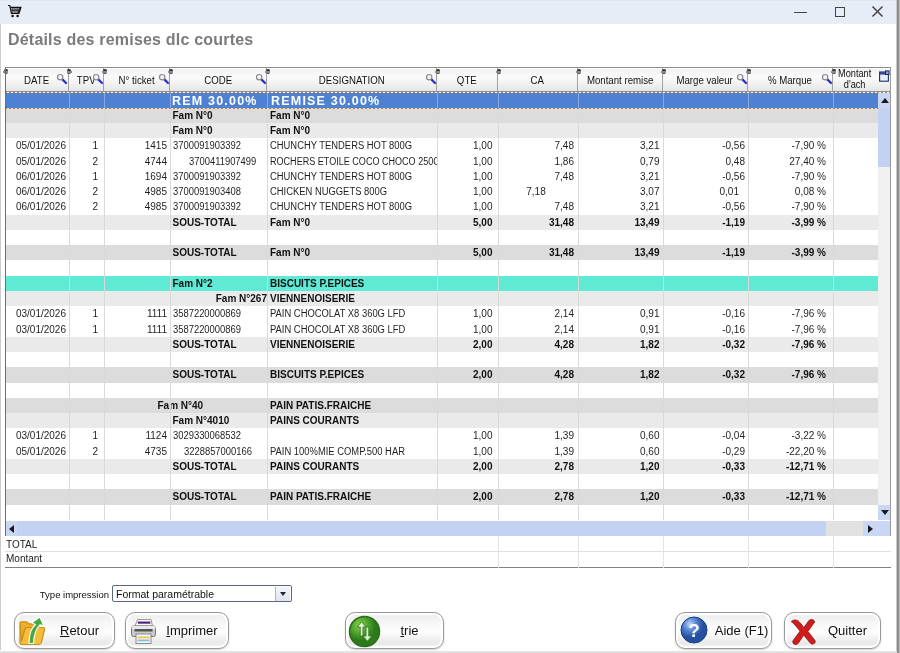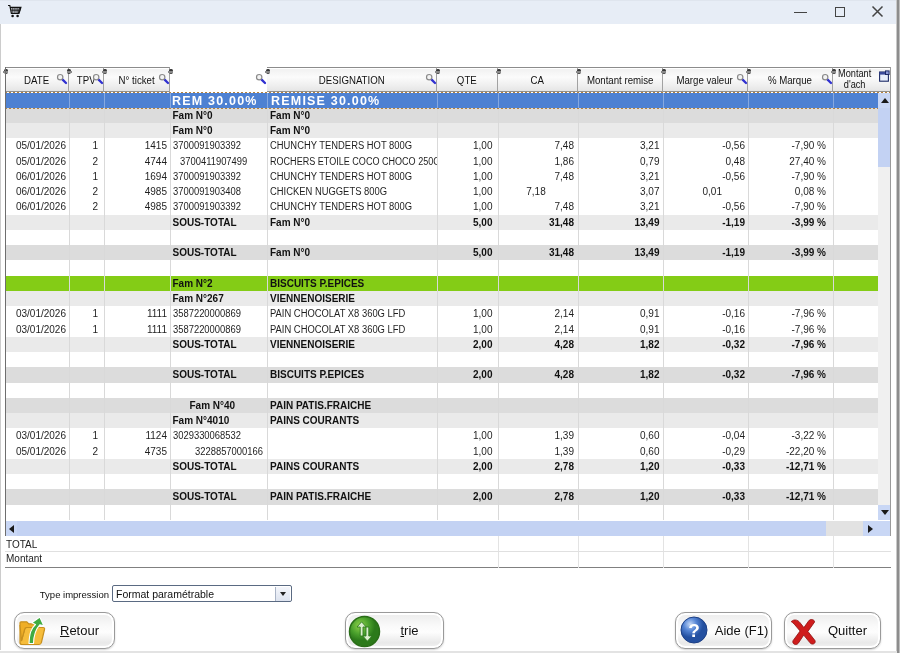--- a/index.html
+++ b/index.html
@@ -56,20 +56,21 @@
       <path d="M4.2 6.2 h9.2" stroke="#111" stroke-width="0.9"></path>
       <circle cx="5.6" cy="12" r="1.3" fill="#111"></circle>
       <circle cx="10.6" cy="12" r="1.3" fill="#111"></circle>
     </svg>
     <div class="wbtn" style="left:794px;top:10.5px;width:13px;height:1.6px;background:#444"></div>
     <div class="wbtn" style="left:835px;top:6px;width:10px;height:10px;border:1.5px solid #444"></div>
     <svg class="wbtn" style="left:871px;top:4px" width="13" height="13" viewBox="0 0 13 13">
         <path d="M1.5 1.5 L11.5 11.5 M11.5 1.5 L1.5 11.5" stroke="#444" stroke-width="1.5"></path>
       </svg>
   </div>
+  <div id="title">Détails des remises dlc courtes</div>
 
   <div class="row" style="top:107.9px;height:15.26px;background:#dcdcdc;">
       <div class="c b" style="left:165px;width:97px;text-align:left;padding-left:2.5px;">Fam N°0</div>
       <div class="c b" style="left:262px;width:170px;text-align:left;padding-left:3px;">Fam N°0</div>
     </div>
 <div class="row" style="top:123.1px;height:15.26px;background:#eaeaea;">
       <div class="c b" style="left:165px;width:97px;text-align:left;padding-left:2.5px;">Fam N°0</div>
       <div class="c b" style="left:262px;width:170px;text-align:left;padding-left:3px;">Fam N°0</div>
     </div>
 <div class="row" style="top:138.4px;height:15.26px;">
@@ -81,21 +82,21 @@
       <div class="c" style="left:432px;width:61px;text-align:right;padding-right:5.5px;">1,00</div>
       <div class="c" style="left:493px;width:80px;text-align:right;padding-right:4px;">7,48</div>
       <div class="c" style="left:573px;width:85px;text-align:right;padding-right:3.5px;">3,21</div>
       <div class="c" style="left:658px;width:85px;text-align:right;padding-right:3px;">-0,56</div>
       <div class="c" style="left:743px;width:85px;text-align:right;padding-right:7px;">-7,90 %</div>
     </div>
 <div class="row" style="top:153.6px;height:15.26px;">
       <div class="c" style="left:0px;width:63.5px;text-align:right;padding-right:2.5px;">05/01/2026</div>
       <div class="c" style="left:63.5px;width:35.5px;text-align:right;padding-right:6px;">2</div>
       <div class="c" style="left:99px;width:66px;text-align:right;padding-right:3px;">4744</div>
-      <div class="c" style="left:165px;width:97px;text-align:left;padding-left:10px;text-decoration:underline;"><span class="lt">3700411907499</span></div>
+      <div class="c" style="left:165px;width:97px;text-align:left;padding-left:19px;text-decoration:underline;"><span class="lt">3700411907499</span></div>
       <div class="c" style="left:262px;width:170px;text-align:left;padding-left:3px;"><span class="lt9">ROCHERS ETOILE COCO CHOCO 250G</span></div>
       <div class="c" style="left:432px;width:61px;text-align:right;padding-right:5.5px;">1,00</div>
       <div class="c" style="left:493px;width:80px;text-align:right;padding-right:4px;">1,86</div>
       <div class="c" style="left:573px;width:85px;text-align:right;padding-right:3.5px;">0,79</div>
       <div class="c" style="left:658px;width:85px;text-align:right;padding-right:3px;">0,48</div>
       <div class="c" style="left:743px;width:85px;text-align:right;padding-right:7px;">27,40 %</div>
     </div>
 <div class="row" style="top:168.9px;height:15.26px;">
       <div class="c" style="left:0px;width:63.5px;text-align:right;padding-right:2.5px;">06/01/2026</div>
       <div class="c" style="left:63.5px;width:35.5px;text-align:right;padding-right:6px;">1</div>
@@ -110,21 +111,21 @@
     </div>
 <div class="row" style="top:184.2px;height:15.26px;">
       <div class="c" style="left:0px;width:63.5px;text-align:right;padding-right:2.5px;">06/01/2026</div>
       <div class="c" style="left:63.5px;width:35.5px;text-align:right;padding-right:6px;">2</div>
       <div class="c" style="left:99px;width:66px;text-align:right;padding-right:3px;">4985</div>
       <div class="c" style="left:165px;width:97px;text-align:left;padding-left:2.5px;"><span class="lt">3700091903408</span></div>
       <div class="c" style="left:262px;width:170px;text-align:left;padding-left:3px;"><span class="lt">CHICKEN NUGGETS 800G</span></div>
       <div class="c" style="left:432px;width:61px;text-align:right;padding-right:5.5px;">1,00</div>
       <div class="c" style="left:493px;width:80px;text-align:center;padding-right:4px;">7,18</div>
       <div class="c" style="left:573px;width:85px;text-align:right;padding-right:3.5px;">3,07</div>
-      <div class="c" style="left:635px;width:85px;text-align:right;padding-right:3px;">0,01</div>
+      <div class="c" style="left:652px;width:85px;text-align:right;padding-right:3px;">0,01</div>
       <div class="c" style="left:743px;width:85px;text-align:right;padding-right:7px;">0,08 %</div>
     </div>
 <div class="row" style="top:199.4px;height:15.26px;">
       <div class="c" style="left:0px;width:63.5px;text-align:right;padding-right:2.5px;">06/01/2026</div>
       <div class="c" style="left:63.5px;width:35.5px;text-align:right;padding-right:6px;">2</div>
       <div class="c" style="left:99px;width:66px;text-align:right;padding-right:3px;">4985</div>
       <div class="c" style="left:165px;width:97px;text-align:left;padding-left:2.5px;"><span class="lt">3700091903392</span></div>
       <div class="c" style="left:262px;width:170px;text-align:left;padding-left:3px;"><span class="lt">CHUNCHY TENDERS HOT 800G</span></div>
       <div class="c" style="left:432px;width:61px;text-align:right;padding-right:5.5px;">1,00</div>
       <div class="c" style="left:493px;width:80px;text-align:right;padding-right:4px;">7,48</div>
@@ -145,26 +146,26 @@
 <div class="row" style="top:245.2px;height:15.26px;background:#dcdcdc;">
       <div class="c b" style="left:165px;width:97px;text-align:left;padding-left:2.5px;">SOUS-TOTAL</div>
       <div class="c b" style="left:262px;width:170px;text-align:left;padding-left:3px;">Fam N°0</div>
       <div class="c b" style="left:432px;width:61px;text-align:right;padding-right:5.5px;">5,00</div>
       <div class="c b" style="left:493px;width:80px;text-align:right;padding-right:4px;">31,48</div>
       <div class="c b" style="left:573px;width:85px;text-align:right;padding-right:3.5px;">13,49</div>
       <div class="c b" style="left:658px;width:85px;text-align:right;padding-right:3px;">-1,19</div>
       <div class="c b" style="left:743px;width:85px;text-align:right;padding-right:7px;">-3,99 %</div>
     </div>
 <div class="row" style="top:260.5px;height:15.26px;"></div>
-<div class="row" style="top:275.7px;height:15.26px;background:#84cc16;">
+<div class="row" style="top:275.7px;height:15.26px;background:#5eead4;">
       <div class="c b" style="left:165px;width:97px;text-align:left;padding-left:2.5px;">Fam N°2</div>
       <div class="c b" style="left:262px;width:170px;text-align:left;padding-left:3px;">BISCUITS P.EPICES</div>
     </div>
 <div class="row" style="top:291.0px;height:15.26px;background:#eaeaea;">
-      <div class="c b" style="left:165px;width:97px;text-align:left;padding-left:2.5px;">Fam N°267</div>
+      <div class="c b" style="left:165px;width:97px;text-align:right;padding-left:2.5px;">Fam N°267</div>
       <div class="c b" style="left:262px;width:170px;text-align:left;padding-left:3px;">VIENNENOISERIE</div>
     </div>
 <div class="row" style="top:306.2px;height:15.26px;">
       <div class="c" style="left:0px;width:63.5px;text-align:right;padding-right:2.5px;">03/01/2026</div>
       <div class="c" style="left:63.5px;width:35.5px;text-align:right;padding-right:6px;">1</div>
       <div class="c" style="left:99px;width:66px;text-align:right;padding-right:3px;">1111</div>
       <div class="c" style="left:165px;width:97px;text-align:left;padding-left:2.5px;"><span class="lt">3587220000869</span></div>
       <div class="c" style="left:262px;width:170px;text-align:left;padding-left:3px;"><span class="lt">PAIN CHOCOLAT X8 360G LFD</span></div>
       <div class="c" style="left:432px;width:61px;text-align:right;padding-right:5.5px;">1,00</div>
       <div class="c" style="left:493px;width:80px;text-align:right;padding-right:4px;">2,14</div>
@@ -198,21 +199,21 @@
       <div class="c b" style="left:165px;width:97px;text-align:left;padding-left:2.5px;">SOUS-TOTAL</div>
       <div class="c b" style="left:262px;width:170px;text-align:left;padding-left:3px;">BISCUITS P.EPICES</div>
       <div class="c b" style="left:432px;width:61px;text-align:right;padding-right:5.5px;">2,00</div>
       <div class="c b" style="left:493px;width:80px;text-align:right;padding-right:4px;">4,28</div>
       <div class="c b" style="left:573px;width:85px;text-align:right;padding-right:3.5px;">1,82</div>
       <div class="c b" style="left:658px;width:85px;text-align:right;padding-right:3px;">-0,32</div>
       <div class="c b" style="left:743px;width:85px;text-align:right;padding-right:7px;">-7,96 %</div>
     </div>
 <div class="row" style="top:382.5px;height:15.26px;"></div>
 <div class="row" style="top:397.8px;height:15.26px;background:#dcdcdc;">
-      <div class="c b" style="left:182px;width:97px;text-align:left;padding-left:2.5px;">Fam N°40</div>
+      <div class="c b" style="left:150px;width:97px;text-align:left;padding-left:2.5px;">Fam N°40</div>
       <div class="c b" style="left:262px;width:170px;text-align:left;padding-left:3px;">PAIN PATIS.FRAICHE</div>
     </div>
 <div class="row" style="top:413.1px;height:15.26px;background:#eaeaea;">
       <div class="c b" style="left:165px;width:97px;text-align:left;padding-left:2.5px;">Fam N°4010</div>
       <div class="c b" style="left:262px;width:170px;text-align:left;padding-left:3px;">PAINS COURANTS</div>
     </div>
 <div class="row" style="top:428.3px;height:15.26px;">
       <div class="c" style="left:0px;width:63.5px;text-align:right;padding-right:2.5px;">03/01/2026</div>
       <div class="c" style="left:63.5px;width:35.5px;text-align:right;padding-right:6px;">1</div>
       <div class="c" style="left:99px;width:66px;text-align:right;padding-right:3px;">1124</div>
@@ -220,21 +221,22 @@
       <div class="c" style="left:432px;width:61px;text-align:right;padding-right:5.5px;">1,00</div>
       <div class="c" style="left:493px;width:80px;text-align:right;padding-right:4px;">1,39</div>
       <div class="c" style="left:573px;width:85px;text-align:right;padding-right:3.5px;">0,60</div>
       <div class="c" style="left:658px;width:85px;text-align:right;padding-right:3px;">-0,04</div>
       <div class="c" style="left:743px;width:85px;text-align:right;padding-right:7px;">-3,22 %</div>
     </div>
 <div class="row" style="top:443.6px;height:15.26px;">
       <div class="c" style="left:0px;width:63.5px;text-align:right;padding-right:2.5px;">05/01/2026</div>
       <div class="c" style="left:63.5px;width:35.5px;text-align:right;padding-right:6px;">2</div>
       <div class="c" style="left:99px;width:66px;text-align:right;padding-right:3px;">4735</div>
-      <div class="c" style="left:165px;width:97px;text-align:right;padding-left:2.5px;"><span class="lt">3228857000166</span></div>
+      <div class="c" style="left:165px;width:97px;text-align:center;padding-left:2.5px;"><span class="lt">3228857000166</span></div>
+      <div class="c" style="left:262px;width:170px;text-align:left;padding-left:3px;"><span class="lt">PAIN 100%MIE COMP.500 HAR</span></div>
       <div class="c" style="left:432px;width:61px;text-align:right;padding-right:5.5px;">1,00</div>
       <div class="c" style="left:493px;width:80px;text-align:right;padding-right:4px;">1,39</div>
       <div class="c" style="left:573px;width:85px;text-align:right;padding-right:3.5px;">0,60</div>
       <div class="c" style="left:658px;width:85px;text-align:right;padding-right:3px;">-0,29</div>
       <div class="c" style="left:743px;width:85px;text-align:right;padding-right:7px;">-22,20 %</div>
     </div>
 <div class="row" style="top:458.8px;height:15.26px;background:#eaeaea;">
       <div class="c b" style="left:165px;width:97px;text-align:left;padding-left:2.5px;">SOUS-TOTAL</div>
       <div class="c b" style="left:262px;width:170px;text-align:left;padding-left:3px;">PAINS COURANTS</div>
       <div class="c b" style="left:432px;width:61px;text-align:right;padding-right:5.5px;">2,00</div>
@@ -295,20 +297,23 @@
       <line x1="6.6" y1="6.6" x2="10" y2="10" stroke="#3030d0" stroke-width="2.3" stroke-linecap="round"></line>
       <circle cx="4.2" cy="4.2" r="2.7" fill="#f4f4f4" stroke="#8a8a8a" stroke-width="1.2"></circle>
     </svg>
 <div class="hc" style="left:104px;width:66px;">
       <span class="hlab">N° ticket</span>
     </div>
 <svg class="mag" style="left:157.5px;top:73px" width="12" height="12" viewBox="0 0 12 12">
       <line x1="6.6" y1="6.6" x2="10" y2="10" stroke="#3030d0" stroke-width="2.3" stroke-linecap="round"></line>
       <circle cx="4.2" cy="4.2" r="2.7" fill="#f4f4f4" stroke="#8a8a8a" stroke-width="1.2"></circle>
     </svg>
+<div class="hc" style="left:170px;width:97px;">
+      <span class="hlab">CODE</span>
+    </div>
 <svg class="mag" style="left:254.5px;top:73px" width="12" height="12" viewBox="0 0 12 12">
       <line x1="6.6" y1="6.6" x2="10" y2="10" stroke="#3030d0" stroke-width="2.3" stroke-linecap="round"></line>
       <circle cx="4.2" cy="4.2" r="2.7" fill="#f4f4f4" stroke="#8a8a8a" stroke-width="1.2"></circle>
     </svg>
 <div class="hc" style="left:267px;width:170px;">
       <span class="hlab">DESIGNATION</span>
     </div>
 <svg class="mag" style="left:424.5px;top:73px" width="12" height="12" viewBox="0 0 12 12">
       <line x1="6.6" y1="6.6" x2="10" y2="10" stroke="#3030d0" stroke-width="2.3" stroke-linecap="round"></line>
       <circle cx="4.2" cy="4.2" r="2.7" fill="#f4f4f4" stroke="#8a8a8a" stroke-width="1.2"></circle>
@@ -402,20 +407,35 @@
   <div class="btn" style="left:14px;width:101px;">
     <svg class="ic" style="left:3px;top:3px" width="28" height="31" viewBox="0 0 28 31">
       <path d="M2 9 L2 26.5 Q2 28.5 4 28.5 L21 28.5 Q23 28.5 23.4 26.5 L26.5 13.5 Q27 11.5 25 11.5 L8.5 11.5 Q7 11.5 6.6 13.5 L3.4 25" fill="#f6bd3b" stroke="#c8901e" stroke-width="1.2"></path>
       <path d="M2 9 L2 6.8 Q2 5.8 3 5.8 L8.8 5.8 L10.8 7.8 L19.5 7.8 Q20.5 7.8 20.5 8.8 L20.5 11.5 L8.5 11.5 Q7 11.5 6.6 13.5 L3.4 25 Z" fill="#efae27" stroke="#c8901e" stroke-width="1.2"></path>
       <path d="M11 27.5 C11.5 17 13 12.5 17.5 8.5 L13.8 6.8 L21.8 1 L25.8 9.8 L21.8 8.8 C17.8 13 15.8 18 15.5 27.5 Z" fill="#41ab41" stroke="#ffffff" stroke-width="1.1" stroke-linejoin="round"></path>
     </svg>
     <div class="lab">
         <span><u>R</u>etour</span>
       </div>
   </div>
+  <div class="btn" style="left:125px;width:104px;">
+    <svg class="ic" style="left:2px;top:4px" width="30" height="30" viewBox="0 0 30 30">
+      <path d="M7 9 L9.5 2.5 L23 2.5 L24.5 9 Z" fill="#fafafa" stroke="#999" stroke-width="1"></path>
+      <path d="M9.8 5.6 L22.4 5.6" stroke="#4a2a80" stroke-width="2.2"></path>
+      <rect x="3.5" y="9" width="24" height="10.5" rx="2" fill="#c9c9c9" stroke="#767676" stroke-width="1"></rect>
+      <rect x="3.5" y="9" width="24" height="3.5" rx="1.5" fill="#e9e9e9"></rect>
+      <rect x="6.5" y="12" width="18" height="2.5" fill="#555"></rect>
+      <rect x="8" y="17" width="15" height="9.5" fill="#f6f6f6" stroke="#8a8a8a" stroke-width="1"></rect>
+      <rect x="9.5" y="19.5" width="12" height="1.8" fill="#f2c23e"></rect>
+      <rect x="9.5" y="22.5" width="12" height="1.8" fill="#77c2e2"></rect>
+    </svg>
+    <div class="lab">
+        <span><u>I</u>mprimer</span>
+      </div>
+  </div>
   <div class="btn" style="left:345px;width:99px;">
     <svg class="ic" style="left:2px;top:2px" width="33" height="33" viewBox="0 0 33 33">
       <defs>
         <radialGradient id="gg" cx="35%" cy="30%">
           <stop offset="0%" stop-color="#8fd24a"></stop>
           <stop offset="60%" stop-color="#4aa02c"></stop>
           <stop offset="100%" stop-color="#2c7a1a"></stop>
         </radialGradient>
       </defs>
       <circle cx="16.5" cy="16.5" r="15" fill="url(#gg)" stroke="#2a6e18" stroke-width="1.5"></circle>

